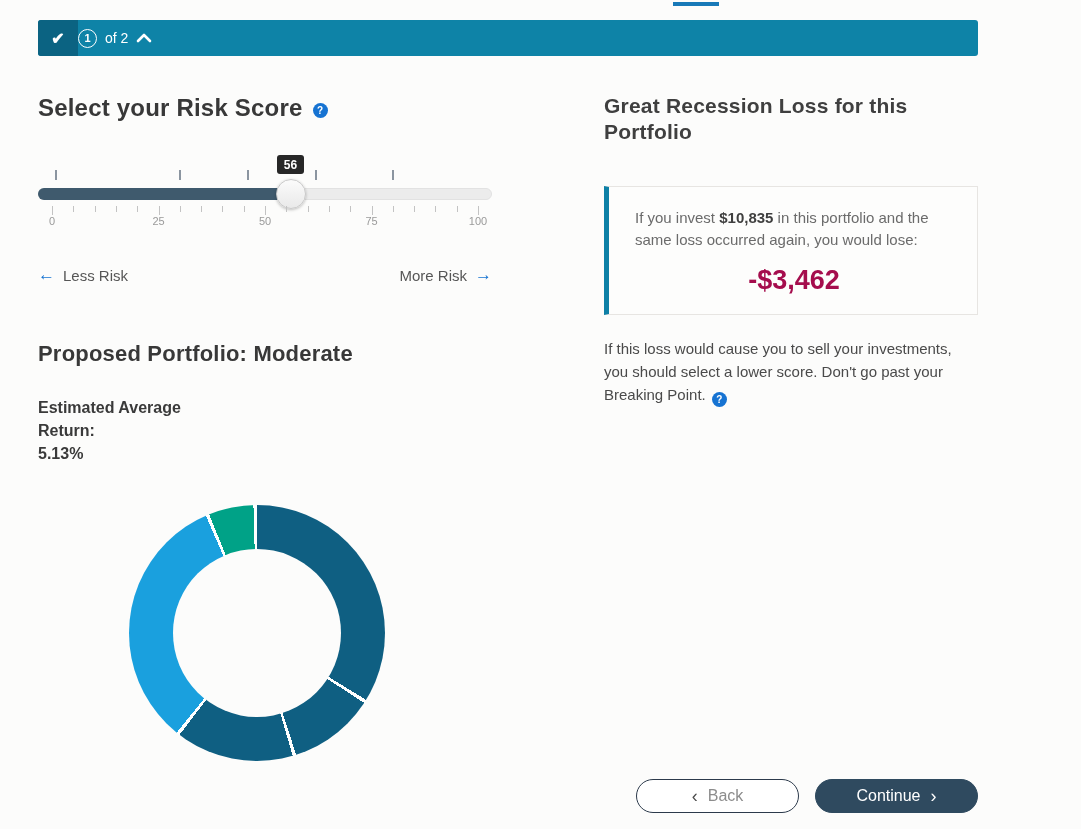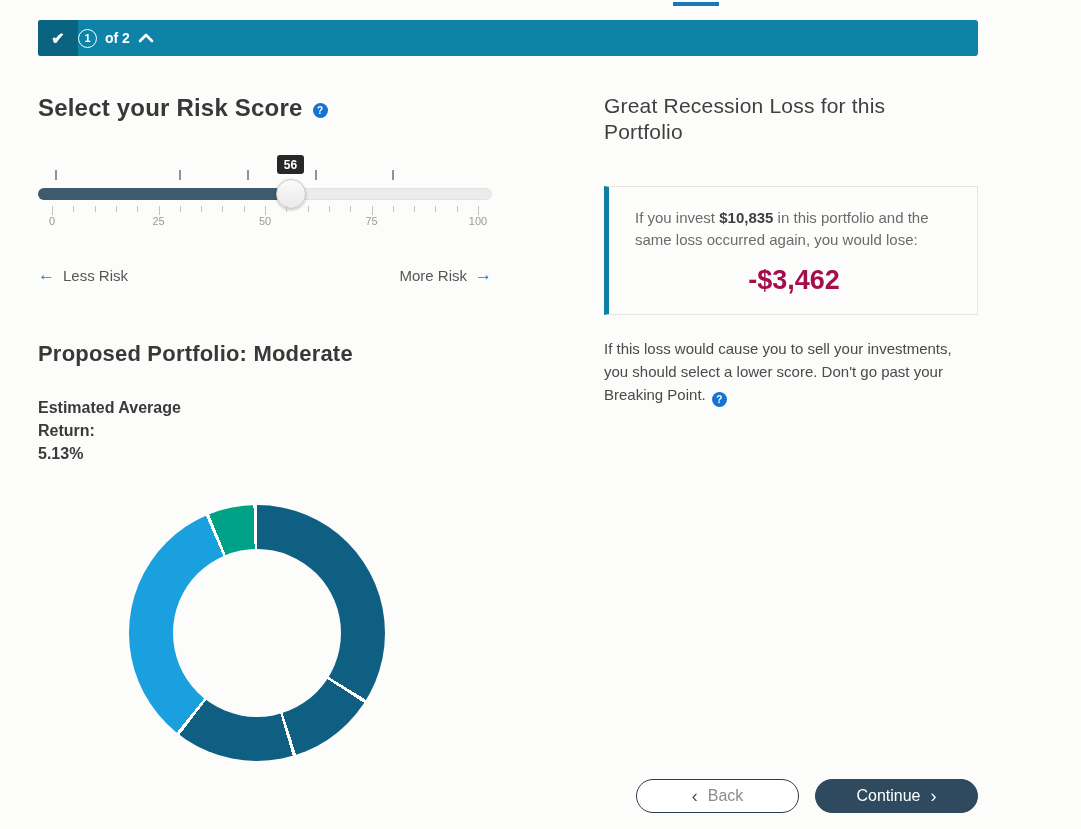--- a/index.html
+++ b/index.html
@@ -26,21 +26,21 @@
     display:flex; align-items:center; justify-content:center;
     font-size:16px; font-weight:bold; flex:0 0 auto;
   }
   .banner-msg { font-size:15px; font-weight:bold; margin-left:22px; letter-spacing:.2px; flex:1 1 auto; }
   .banner-step { display:flex; align-items:center; gap:8px; margin-right:14px; cursor:pointer; }
   .step-circle {
     width:19px; height:19px; border:1.7px solid #fff; border-radius:50%;
     display:flex; align-items:center; justify-content:center;
     font-size:11px; font-weight:bold;
   }
-  .step-of { font-size:14px; font-weight:bold; }
+  .step-of { font-size:14px; font-weight:normal; }
   .chev-up { display:block; }
 
   
   .left-col  { position:absolute; left:38px; top:88px; width:454px; }
   .right-col { position:absolute; left:604px; top:88px; width:374px; }
 
   h1.section-title {
     font-size:24px; font-weight:600; color:#383838; letter-spacing:.2px;
     padding-top:6px; display:flex; align-items:center; gap:10px;
   }
@@ -88,21 +88,21 @@
   .stat:first-child { width:202px; }
 
   .donut-wrap { margin:39px 0 0 91px; width:256px; height:256px; position:relative; }
   .donut { width:256px; height:256px; border-radius:50%; }
   .donut-hole {
     position:absolute; left:50%; top:50%; width:168px; height:168px;
     transform:translate(-50%,-50%); border-radius:50%; background:#fcfcfb;
   }
 
   
-  h2.recession-title { font-size:21px; font-weight:400; color:#3f3f3f; line-height:1.25; width:340px; padding-top:5px; letter-spacing:.2px; }
+  h2.recession-title { font-size:21px; font-weight:700; color:#3f3f3f; line-height:1.25; width:340px; padding-top:5px; letter-spacing:.2px; }
   .loss-card {
     margin-top:38px; width:374px; min-height:125px;
     background:#fdfdfc; border:1px solid #e7e5e2; padding:20px 24px 18px 26px;
     position:relative;
   }
   .loss-card.first { border-left:5px solid #2f2f2f; }
   .loss-card.second { margin-top:40px; border-left:5px solid #0e80a6; }
   .loss-text { font-size:15px; color:#6b6b6b; line-height:1.5; }
   .loss-amount-bold { color:#3f3f3f; font-weight:bold; }
   .loss-value { text-align:center; font-size:27px; font-weight:600; color:#a50d4d; margin-top:13px; }

